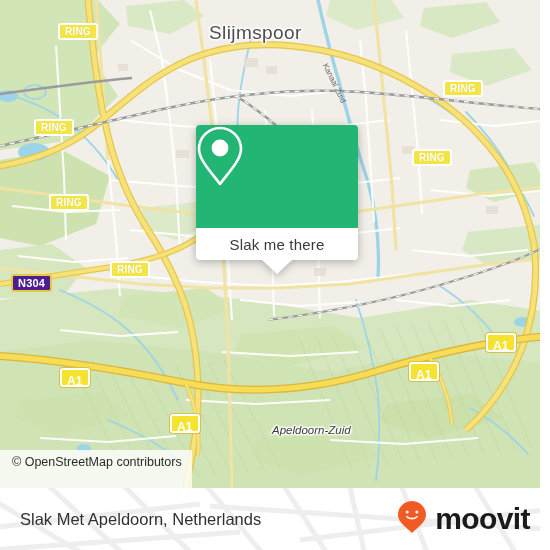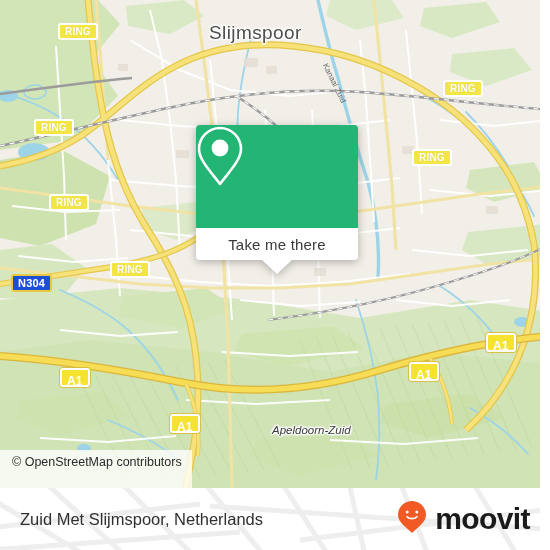--- a/index.html
+++ b/index.html
@@ -31,21 +31,21 @@
   .shield.ring{
     background:#f2e545;
     border:2px solid #ffffff;
     border-radius:3px;
     font-size:10px;
     padding:1px 5px 2px 5px;
     height:17px;
     text-shadow:0 0 1px rgba(0,0,0,.12);
   }
   .shield.nroad{
-    background:#1d4ed8;
+    background:#4c1d95;
     border:2px solid #e8c840;
     border-radius:3px;
     font-size:11px;
     padding:1px 5px 2px 5px;
     height:18px;
   }
   .shield.motorway{
     background:#f6e32f;
     border:2px solid #ffffff;
     border-radius:3px;
@@ -361,21 +361,21 @@
     <div class="callout">
       <div class="callout-body">
         <span>
           <svg width="48" height="62" viewBox="0 0 48 62">
             <path d="M24 3 C12.4 3 3 12.4 3 24 C3 35 15 47 24 59 C33 47 45 35 45 24 C45 12.4 35.6 3 24 3 Z" fill="none" stroke="#ffffff" stroke-width="2.6" stroke-linejoin="round"></path>
             <circle cx="24" cy="23" r="8.4" fill="#ffffff"></circle>
           </svg>
         </span>
       </div>
       <div class="callout-foot">
-        <span class="callout-foot-label">Take me there</span>
+        <span class="callout-foot-label">Slak me there</span>
         <span class="callout-arrow"></span>
       </div>
     </div>
   </div>
 
   <div class="footer">
     <svg class="footer-watermark" width="550" height="62" viewBox="0 0 550 62">
       <g stroke="#eeeeee" stroke-width="5" fill="none">
         <path d="M-10 10 L90 70"></path>
         <path d="M40 -10 L130 72"></path>
@@ -385,21 +385,21 @@
         <path d="M348 -10 L366 72"></path>
         <path d="M400 -6 L430 72"></path>
         <path d="M470 -10 L520 72"></path>
         <path d="M-10 40 L200 16"></path>
         <path d="M210 18 L560 42"></path>
         <path d="M-10 62 L240 44"></path>
         <path d="M300 52 L560 20"></path>
       </g>
     </svg>
 
-    <div class="footer-title">Zuid Met Slijmspoor, Netherlands</div>
+    <div class="footer-title">Slak Met Apeldoorn, Netherlands</div>
 
     <div class="brand">
       <span>
         <svg width="30" height="34" viewBox="0 0 30 34">
           <path d="M15 1 C7.3 1 1 7.3 1 15 C1 22 9 27 15 33 C21 27 29 22 29 15 C29 7.3 22.7 1 15 1 Z" fill="#f15a24"></path>
           <circle cx="10.2" cy="12" r="1.5" fill="#ffffff"></circle>
           <circle cx="19.8" cy="12" r="1.5" fill="#ffffff"></circle>
           <path d="M10 16.6 C11.8 19.4 18.2 19.4 20 16.6" fill="none" stroke="#ffffff" stroke-width="1.7" stroke-linecap="round"></path>
         </svg>
       </span>

